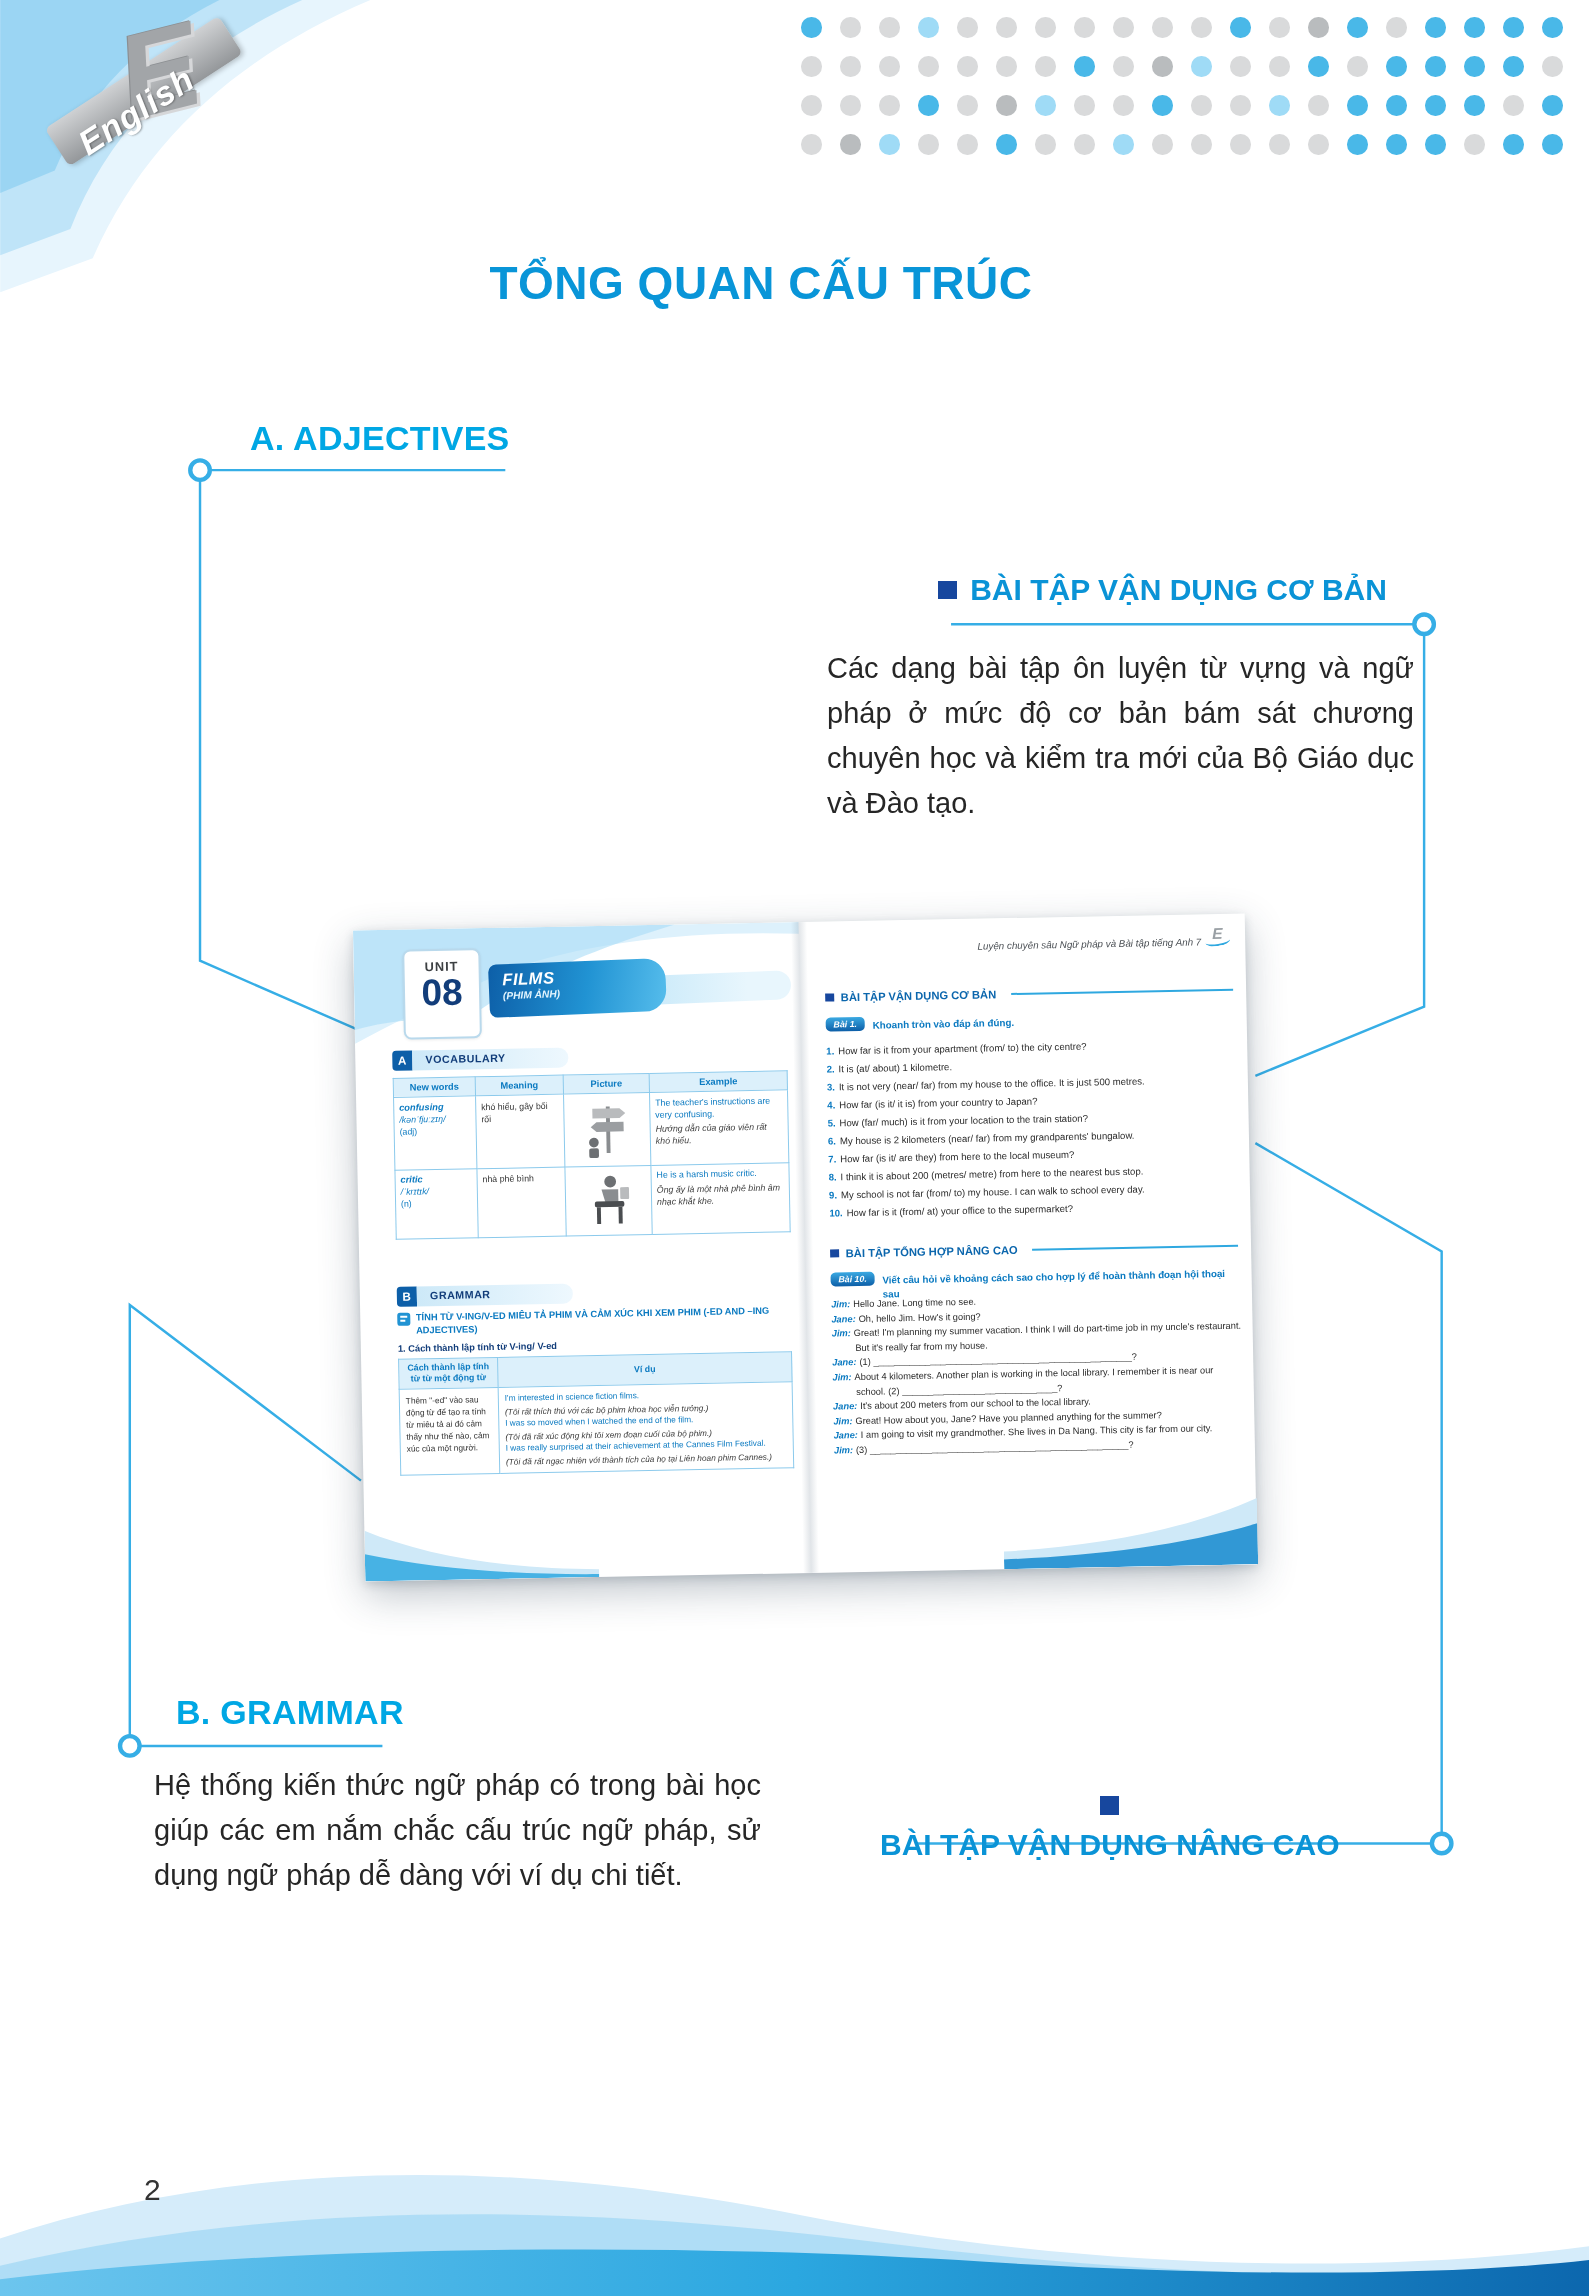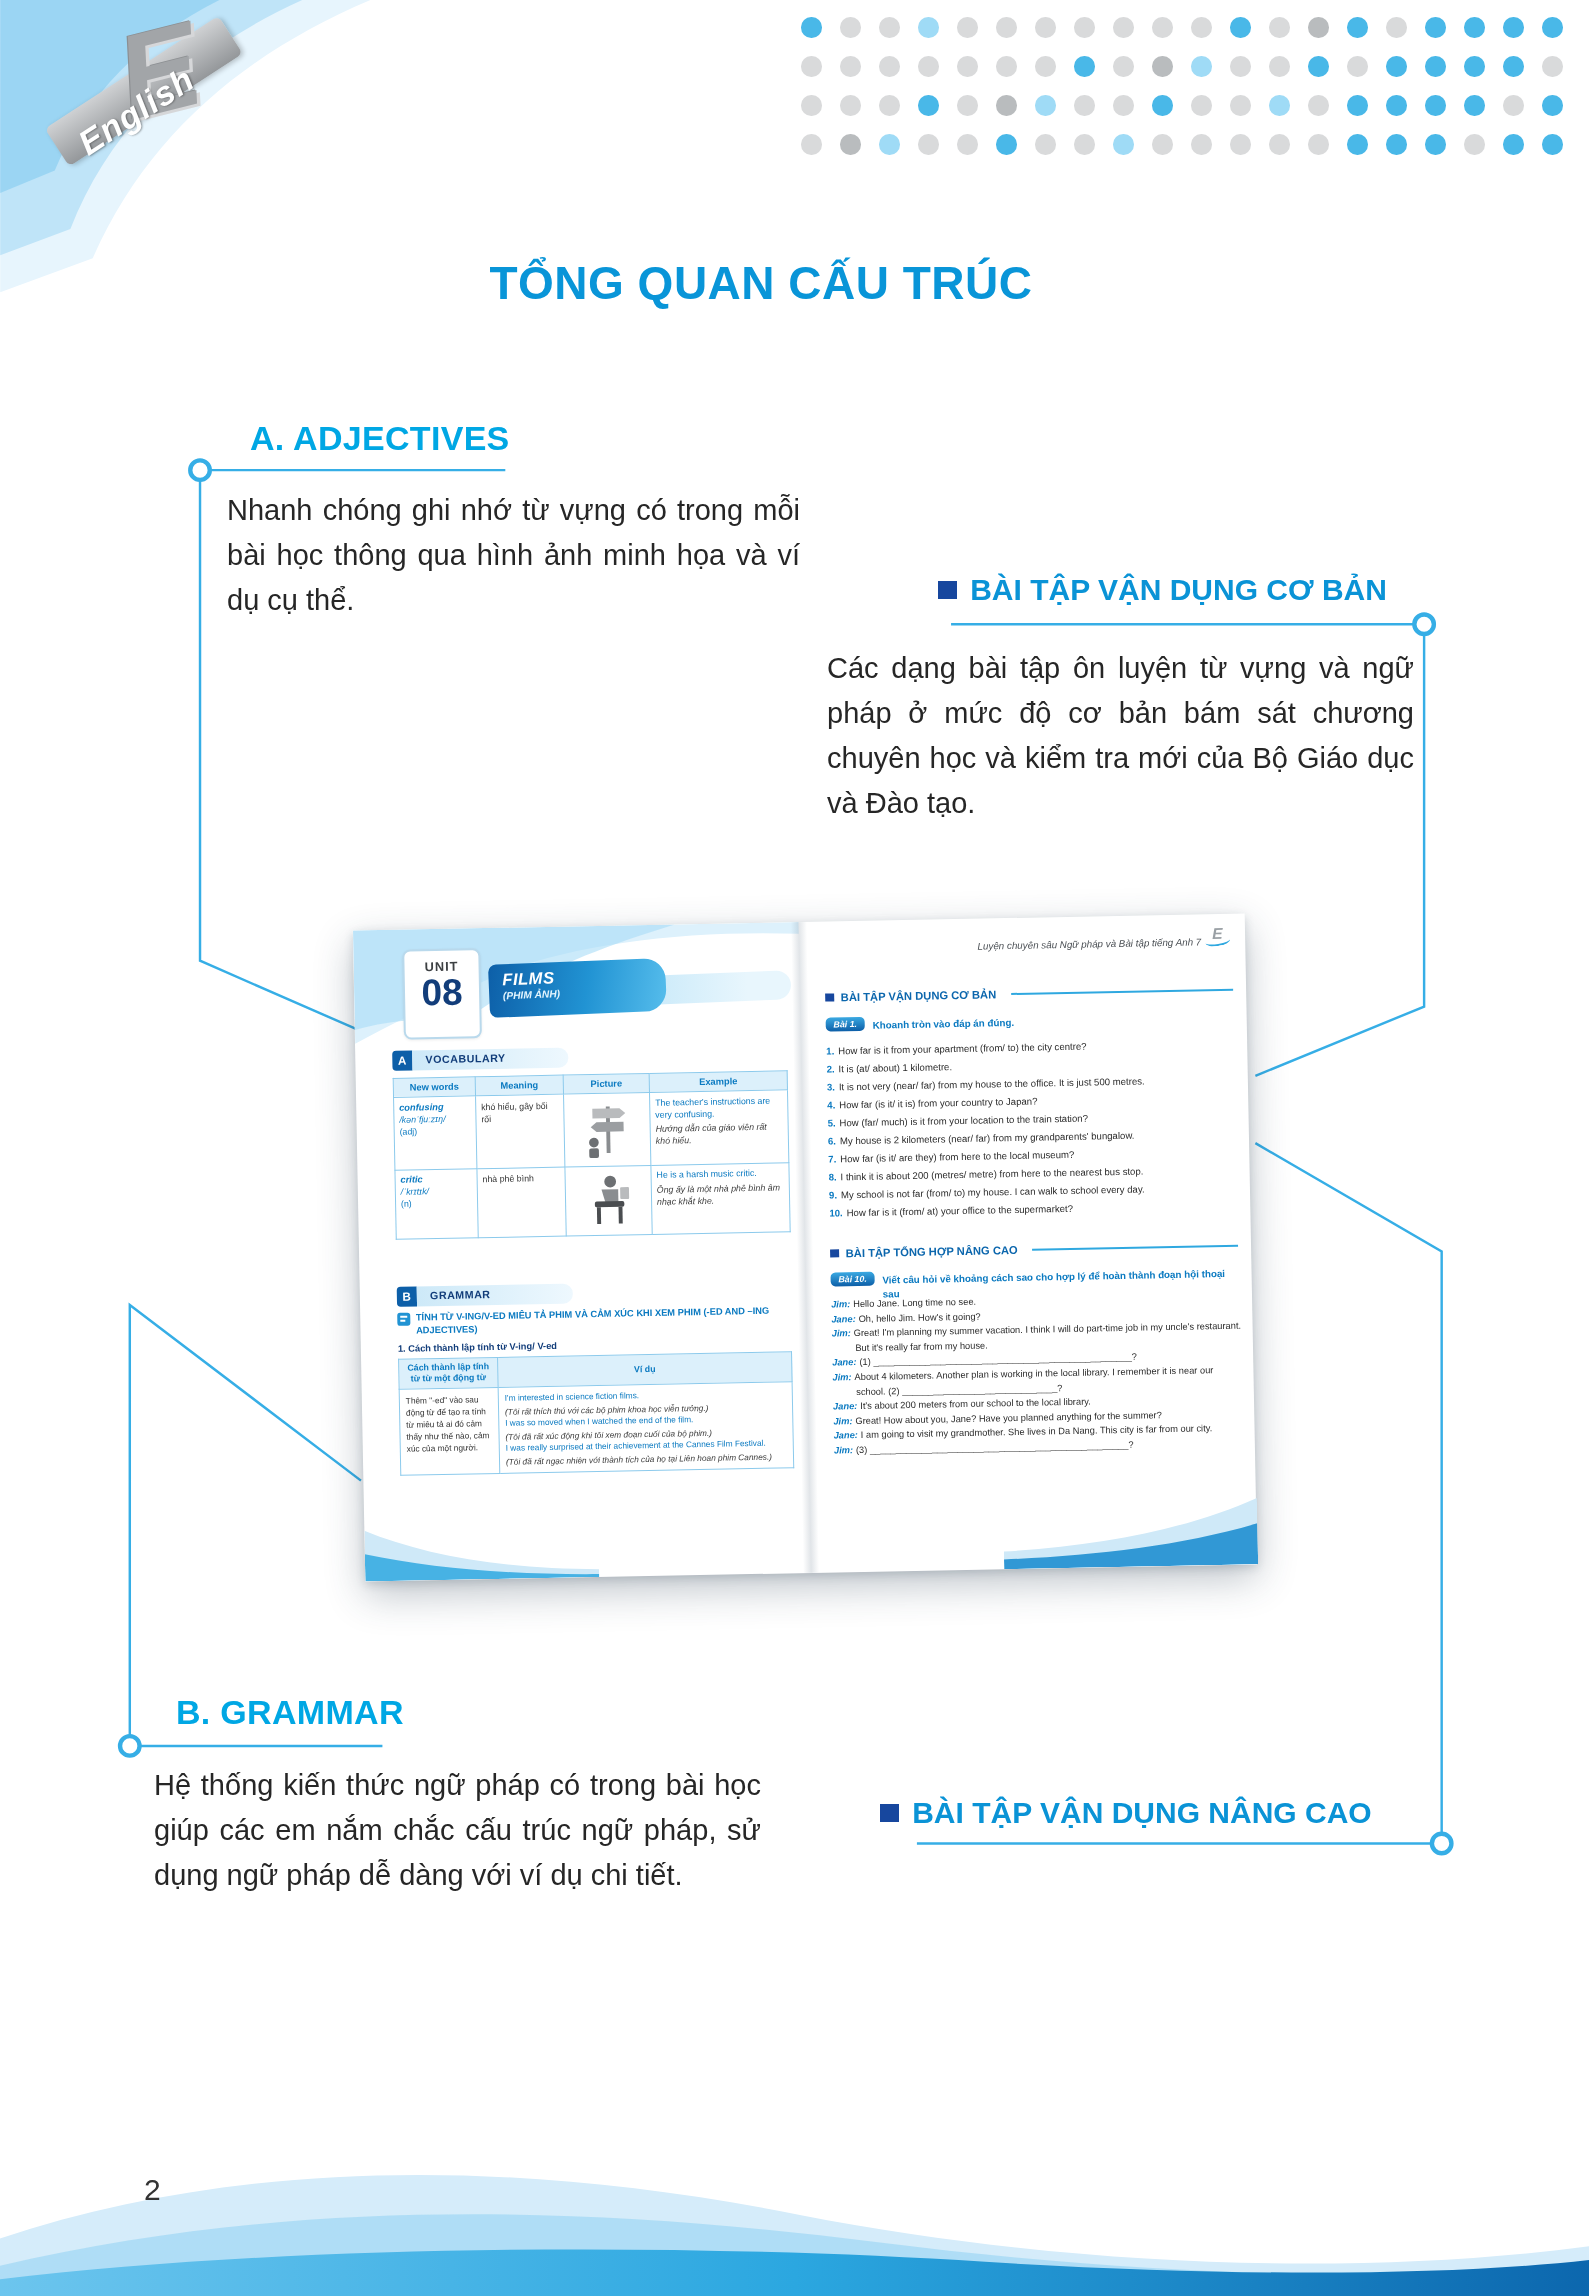--- a/index.html
+++ b/index.html
@@ -28,21 +28,21 @@
   
   .page-title { position:absolute; left:0; right:68px; top:256px; text-align:center;
                 font-size:46px; font-weight:bold; color:#0995d8; letter-spacing:0.5px; }
   .cap-heading { position:absolute; font-size:34px; font-weight:bold; color:#00a7e4; letter-spacing:0.3px; z-index:3; }
   .vocab-head { left:250px; top:419px; }
   .grammar-head { left:176px; top:1693px; }
   .blue-heading { position:absolute; display:flex; align-items:center; gap:13.7px;
                   font-size:30px; font-weight:bold; color:#0a93d6; z-index:3; }
   .nav-sq { width:18.5px; height:18.5px; background:#17479e; flex:none; }
   .basic-head { left:938px; top:573px; }
-  .adv-head { left:880px; top:1796px; }
+  .adv-head { left:880px; top:1796px;flex-direction:column; }
 
   .body-text { position:absolute; font-size:29px; line-height:45px; text-align:justify; color:#262626; z-index:3; }
   .vocab-text { left:227px; top:488px; width:573px; }
   .basic-text { left:827px; top:646px; width:587px; }
   .grammar-text { left:154px; top:1763px; width:607px; }
   .adv-text { left:848px; top:1868px; width:595px; }
 
   .page-num { position:absolute; left:144px; top:2173px; font-size:30px; color:#333; z-index:3; }
 
   
@@ -231,21 +231,20 @@
       <span class="dot" style="background: rgb(73, 184, 232);"></span>
       <span class="dot" style="background: rgb(73, 184, 232);"></span>
       <span class="dot" style="background: rgb(217, 218, 219);"></span>
       <span class="dot" style="background: rgb(73, 184, 232);"></span>
       <span class="dot" style="background: rgb(73, 184, 232);"></span>
     </div>
 
   <h1 class="page-title">TỔNG QUAN CẤU TRÚC</h1>
 
   <div class="cap-heading vocab-head">A. ADJECTIVES</div>
-  <p class="body-text vocab-text">Nhanh chóng ghi nhớ từ vựng có trong mỗi bài học thông qua hình ảnh minh họa và ví dụ cụ thể.</p>
 
   <div class="blue-heading basic-head">
     <span class="nav-sq"></span>
     <span>BÀI TẬP VẬN DỤNG CƠ BẢN</span>
   </div>
   <p class="body-text basic-text">Các dạng bài tập ôn luyện từ vựng và ngữ pháp ở mức độ cơ bản bám sát chương chuyên học và kiểm tra mới của Bộ Giáo dục và Đào tạo.</p>
 
   <div class="cap-heading grammar-head">B. GRAMMAR</div>
   <p class="body-text grammar-text">Hệ thống kiến thức ngữ pháp có trong bài học giúp các em nắm chắc cấu trúc ngữ pháp, sử dụng ngữ pháp dễ dàng với ví dụ chi tiết.</p>
 

